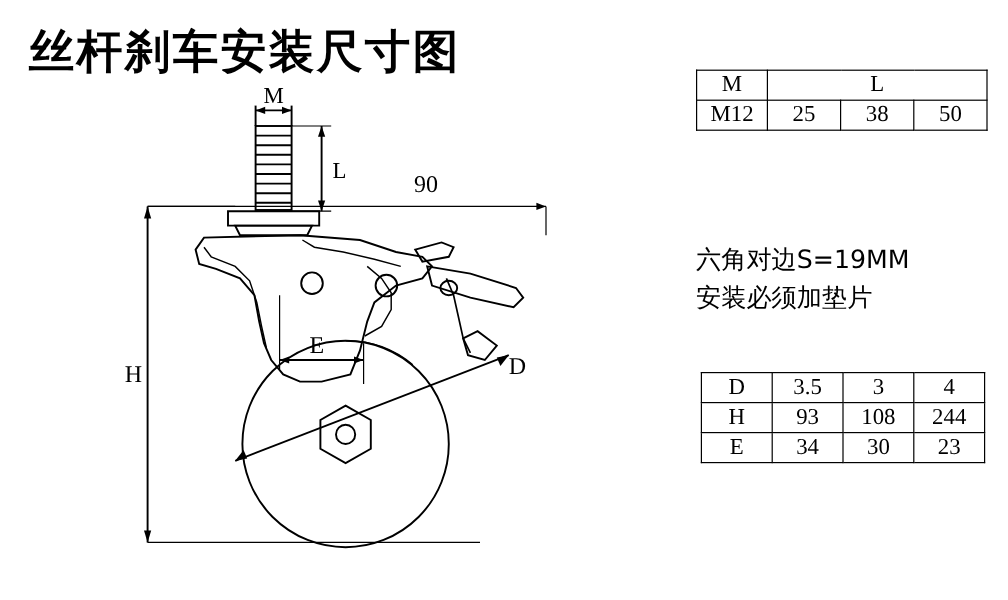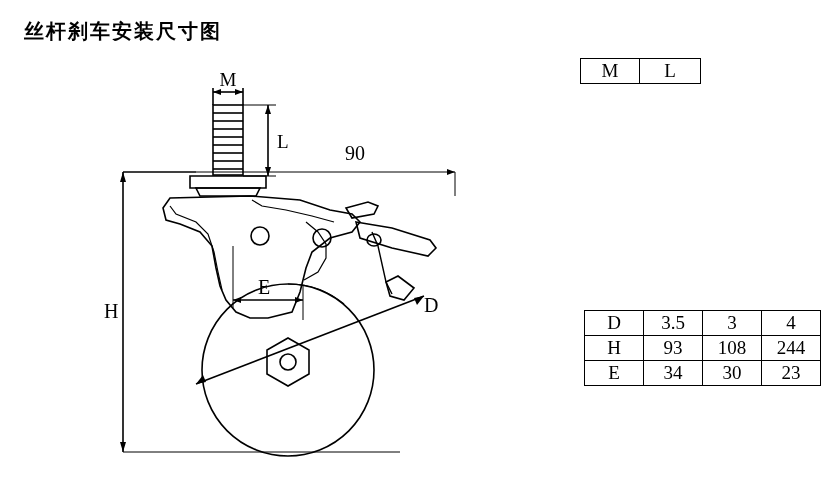--- a/index.html
+++ b/index.html
@@ -12,21 +12,21 @@
     height: 500px;
     position: relative;
     font-family: "Liberation Sans", sans-serif;
     color: #000000;
     overflow: hidden;
   }
   #page-title {
     position: absolute;
     left: 24px;
     top: 18px;
-    font-size: 20px;
+    font-size: 38px;
     font-weight: bold;
     letter-spacing: 2px;
     font-family: "DejaVu Sans", sans-serif;
     white-space: nowrap;
   }
   #drawing-area {
     position: absolute;
     left: 0;
     top: 0;
     width: 570px;
@@ -169,23 +169,33 @@
 </div>
 
 <div id="right-panel">
 
   <table id="table-ml" class="spec">
     <tbody>
       <tr>
         <td class="c-m">M</td>
         <td class="c-l" colspan="3">L</td>
       </tr>
+      <tr>
+        <td class="c-m">M12</td>
+        <td class="c-l">25</td>
+        <td class="c-l">38</td>
+        <td class="c-l">50</td>
+      </tr>
     </tbody>
   </table>
 
+  <div id="notes">
+    <span class="note-line">六角对边S=19MM</span>
+    <span class="note-line">安装必须加垫片</span>
+  </div>
 
   <table id="table-dhe" class="spec">
     <tbody>
       <tr>
         <td>D</td>
         <td>3.5</td>
         <td>3</td>
         <td>4</td>
       </tr>
       <tr>

